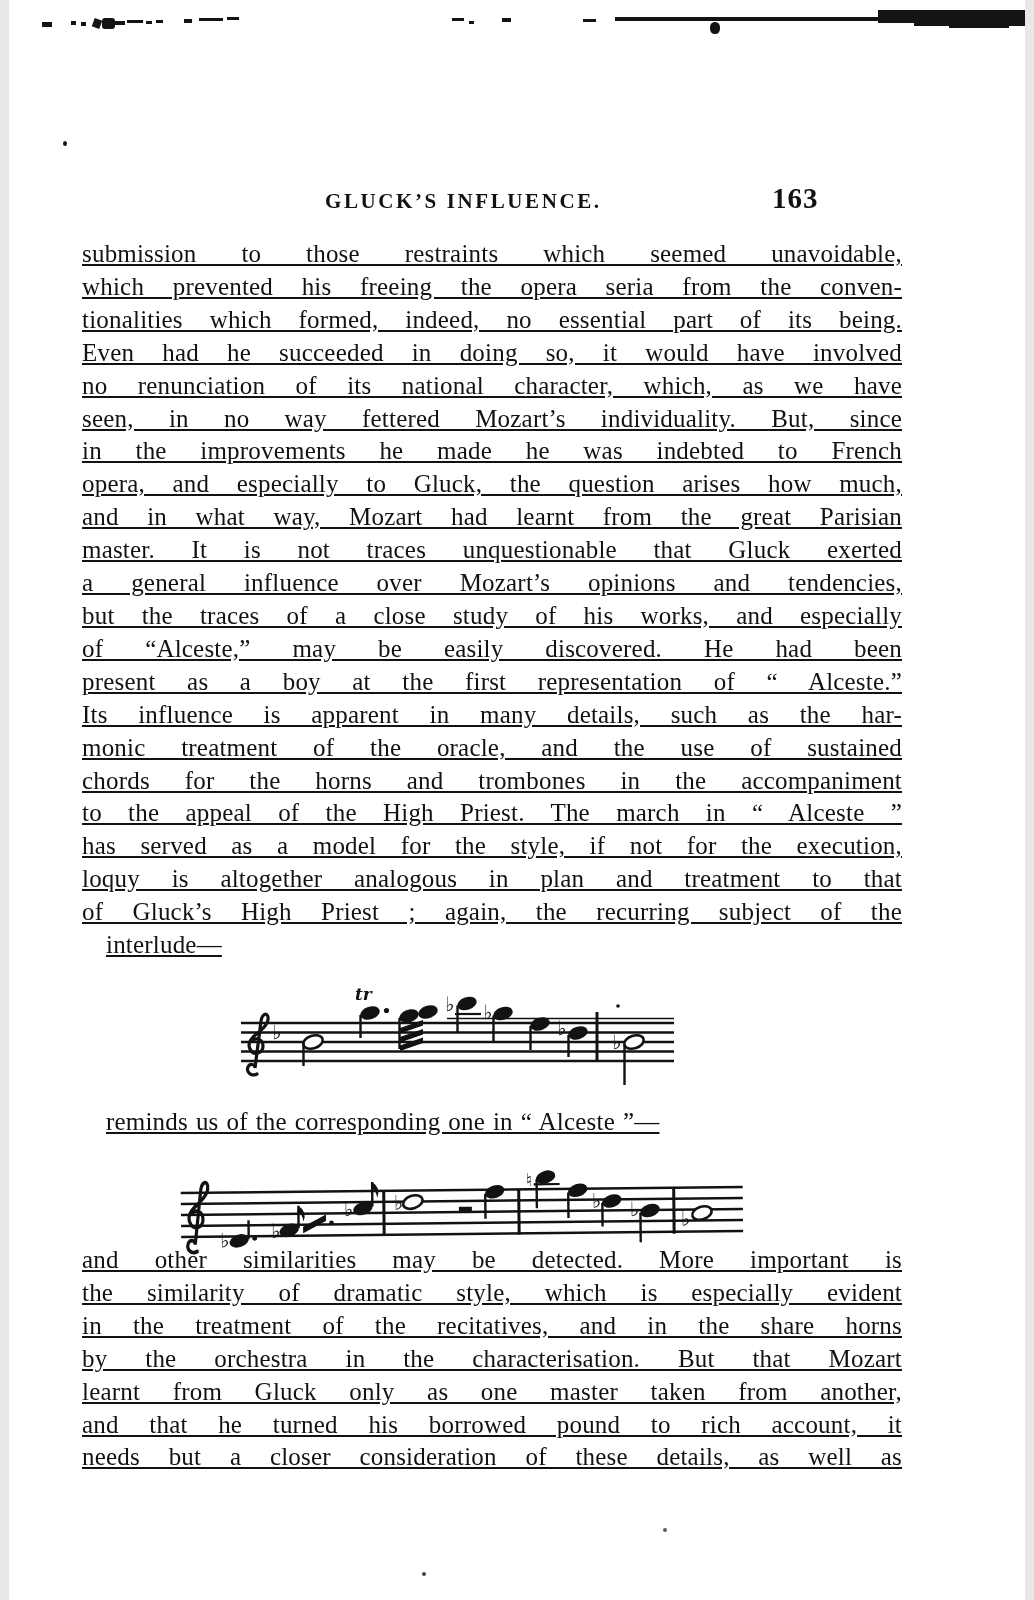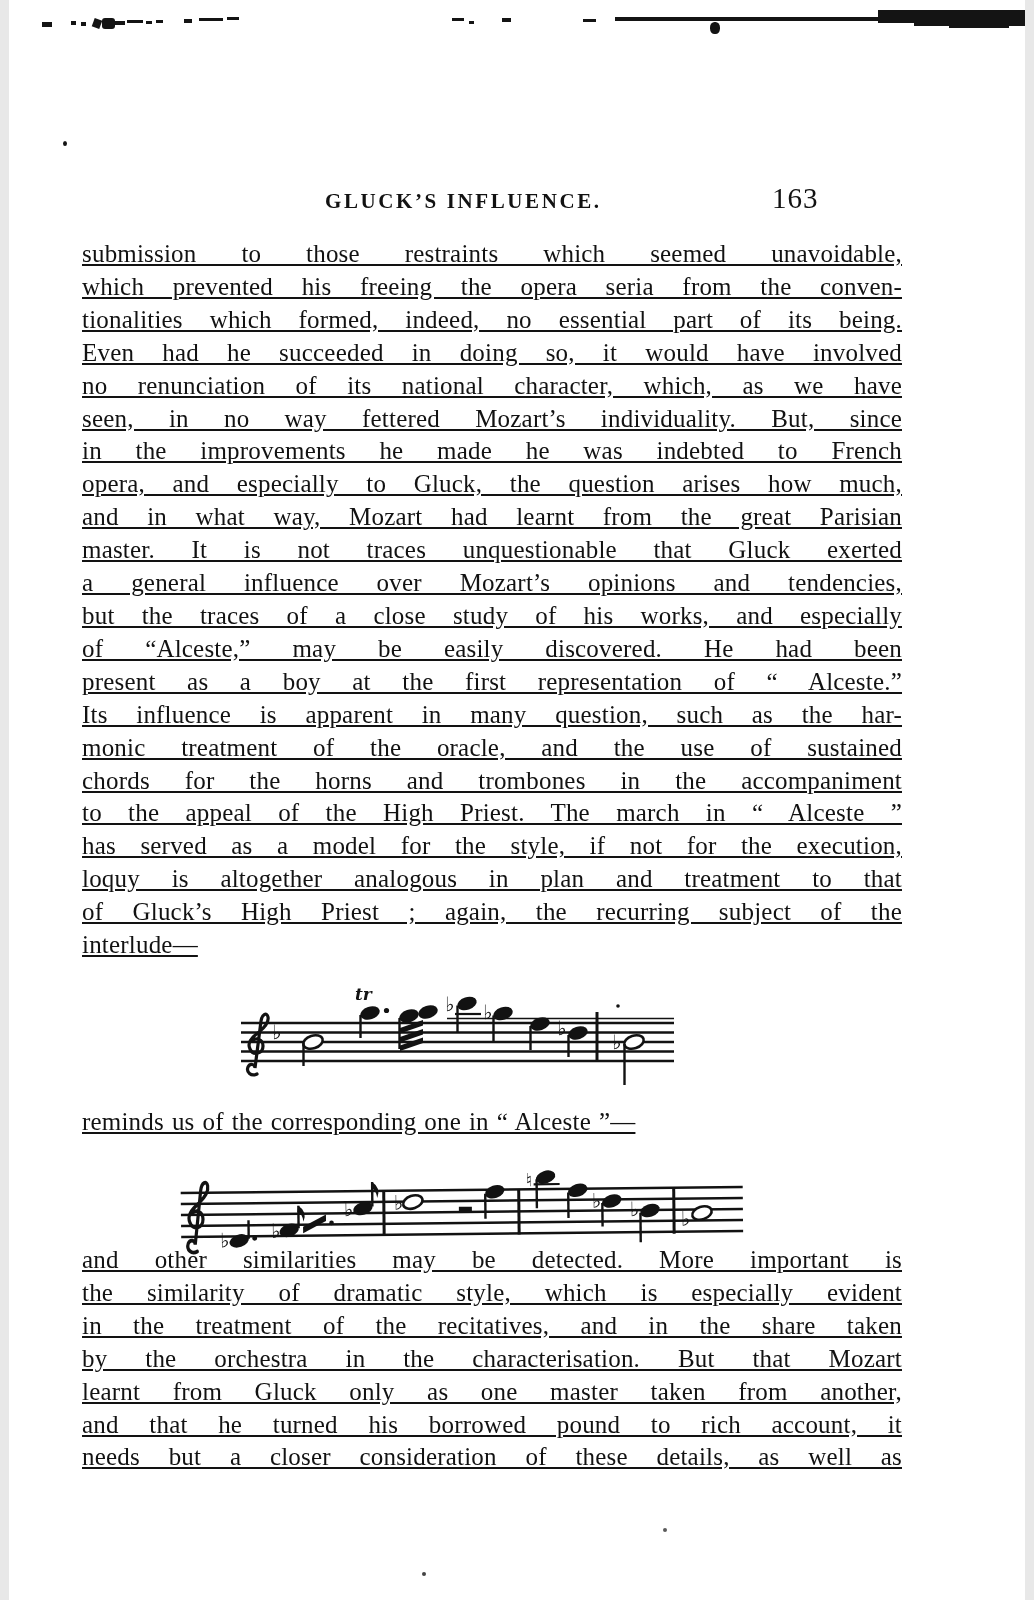--- a/index.html
+++ b/index.html
@@ -8,32 +8,32 @@
     margin:0 auto;overflow:hidden;
     font-family:"Liberation Serif","DejaVu Serif",serif;color:#121212;
   }
   
   .hdr-title{
     position:absolute;left:316px;top:189px;
     font-size:21px;letter-spacing:2.6px;font-weight:bold;white-space:nowrap;
   }
   .hdr-num{
     position:absolute;left:763px;top:182px;
-    font-size:29px;letter-spacing:1px;white-space:nowrap;
+    font-size:29px;letter-spacing:1px;white-space:nowrap;font-weight:bold;
   }
   
   .para{position:absolute;left:73px;width:820px;}
   .para1{top:238px;}
   .para2{top:1244px;}
   .caption{top:1106px;}
   .tline{
     font-size:25px;line-height:32.9px;letter-spacing:0.2px;word-spacing:1.5px;
     text-align:justify;text-align-last:justify;text-decoration:underline;
   }
-  .tline.endline{text-align-last:left;}
+  .tline.endline{text-align-last:left;margin-left:24px;}
   
   .music{position:absolute;}
   .m1{left:228px;top:976px;width:445px;height:118px;}
   .m2{left:166px;top:1162px;width:580px;height:114px;}
   .music line{stroke:#121212;}
   .acc{font-family:"DejaVu Sans",sans-serif;font-weight:bold;font-size:20px;fill:#121212;}
   .tr{font-family:"DejaVu Serif",serif;font-style:italic;font-weight:bold;font-size:17px;fill:#121212;}
   
   .a{position:absolute;background:#141414;}
 </style>
@@ -78,21 +78,21 @@
     <div class="tline">no renunciation of its national character, which, as we have</div>
     <div class="tline">seen, in no way fettered Mozart’s individuality.  But, since</div>
     <div class="tline">in the improvements he made he was indebted to French</div>
     <div class="tline">opera, and especially to Gluck, the question arises how much,</div>
     <div class="tline">and in what way, Mozart had learnt from the great Parisian</div>
     <div class="tline">master.  It is not traces unquestionable that Gluck exerted</div>
     <div class="tline">a general influence over Mozart’s opinions and tendencies,</div>
     <div class="tline">but the traces of a close study of his works, and especially</div>
     <div class="tline">of “Alceste,” may be easily discovered.  He had been</div>
     <div class="tline">present as a boy at the first representation of “ Alceste.”</div>
-    <div class="tline">Its influence is apparent in many question, such as the har-</div>
+    <div class="tline">Its influence is apparent in many details, such as the har-</div>
     <div class="tline">monic treatment of the oracle, and the use of sustained</div>
     <div class="tline">chords for the horns and trombones in the accompaniment</div>
     <div class="tline">to the appeal of the High Priest.  The march in “ Alceste ”</div>
     <div class="tline">has served as a model for the style, if not for the execution,</div>
     <div class="tline">loquy is altogether analogous in plan and treatment to that</div>
     <div class="tline">of Gluck’s High Priest ; again, the recurring subject of the</div>
     <div class="tline endline">interlude—</div>
   </div>
 
   <svg class="music m1" viewBox="0 0 445 118">
@@ -230,20 +230,20 @@
       <g>
         <text class="acc" x="506" y="66">♭</text>
         <use href="#nh" transform="translate(527,53.5) rotate(-18)" fill="#ffffff" stroke="#121212" stroke-width="2.6"></use>
       </g>
     </g>
   </svg>
 
   <div class="para para2">
     <div class="tline">and other similarities may be detected.  More important is</div>
     <div class="tline">the similarity of dramatic style, which is especially evident</div>
-    <div class="tline">in the treatment of the recitatives, and in the share taken</div>
+    <div class="tline">in the treatment of the recitatives, and in the share horns</div>
     <div class="tline">by the orchestra in the characterisation.  But that Mozart</div>
     <div class="tline">learnt from Gluck only as one master taken from another,</div>
     <div class="tline">and that he turned his borrowed pound to rich account, it</div>
     <div class="tline">needs but a closer consideration of these details, as well as</div>
   </div>
 
 </div>
 
 </body></html>

